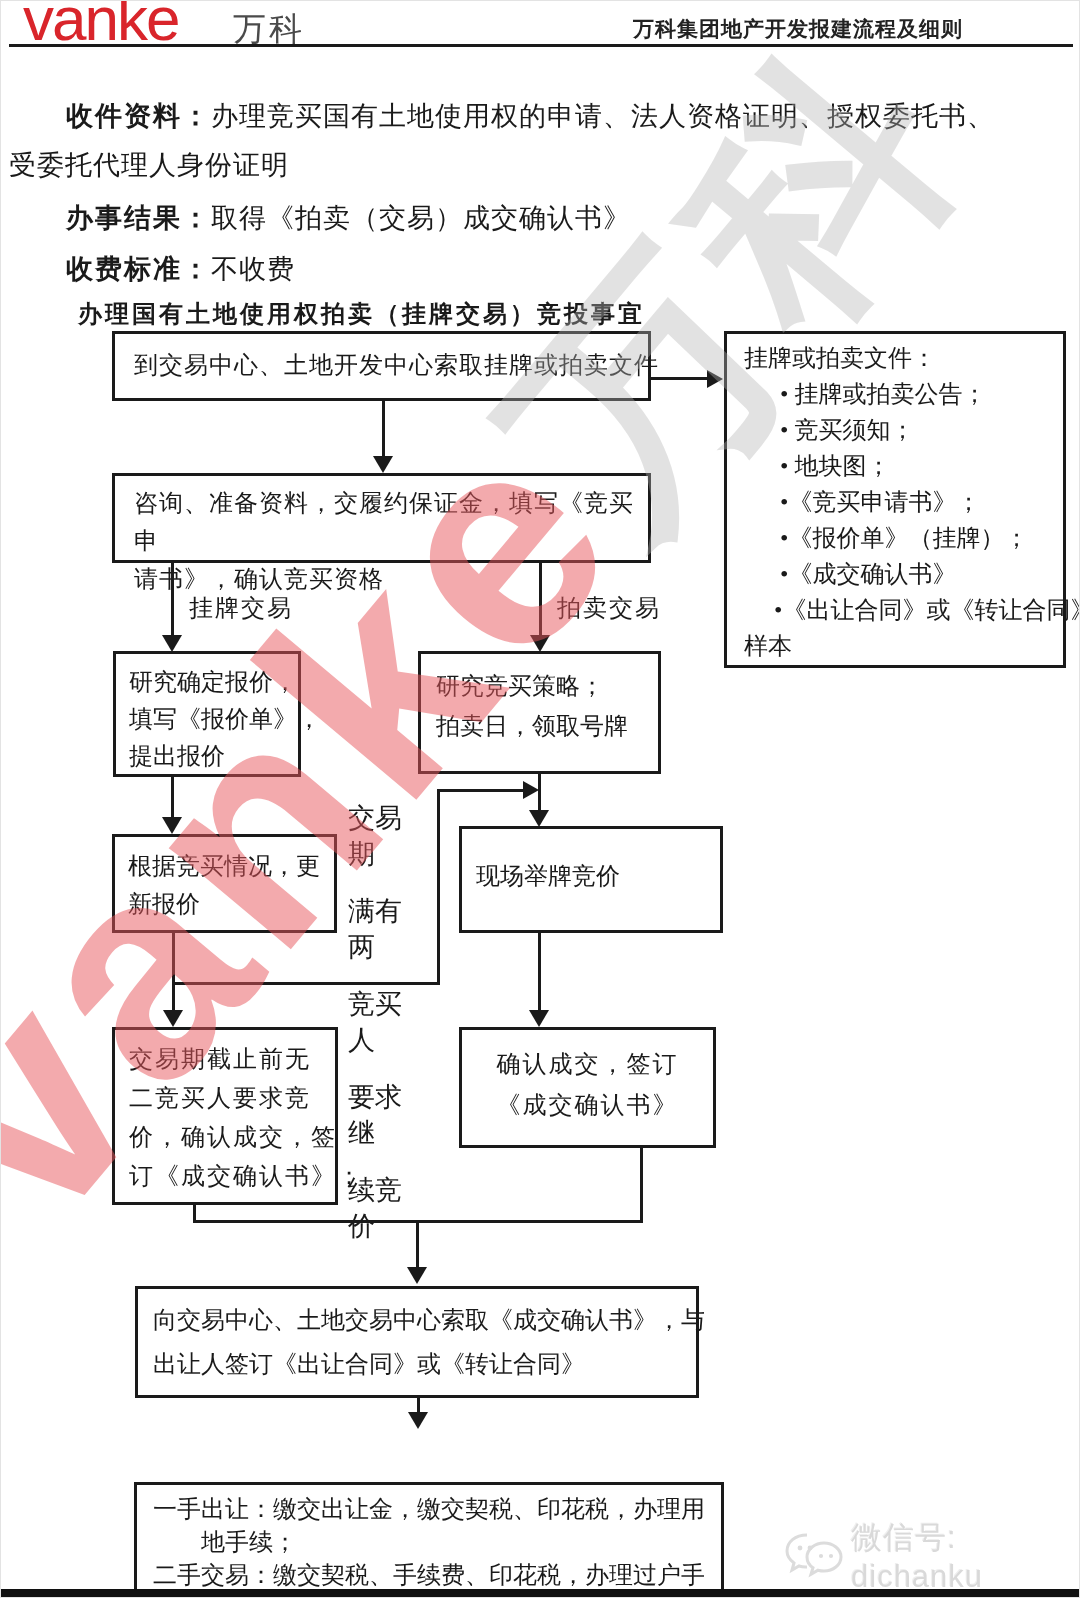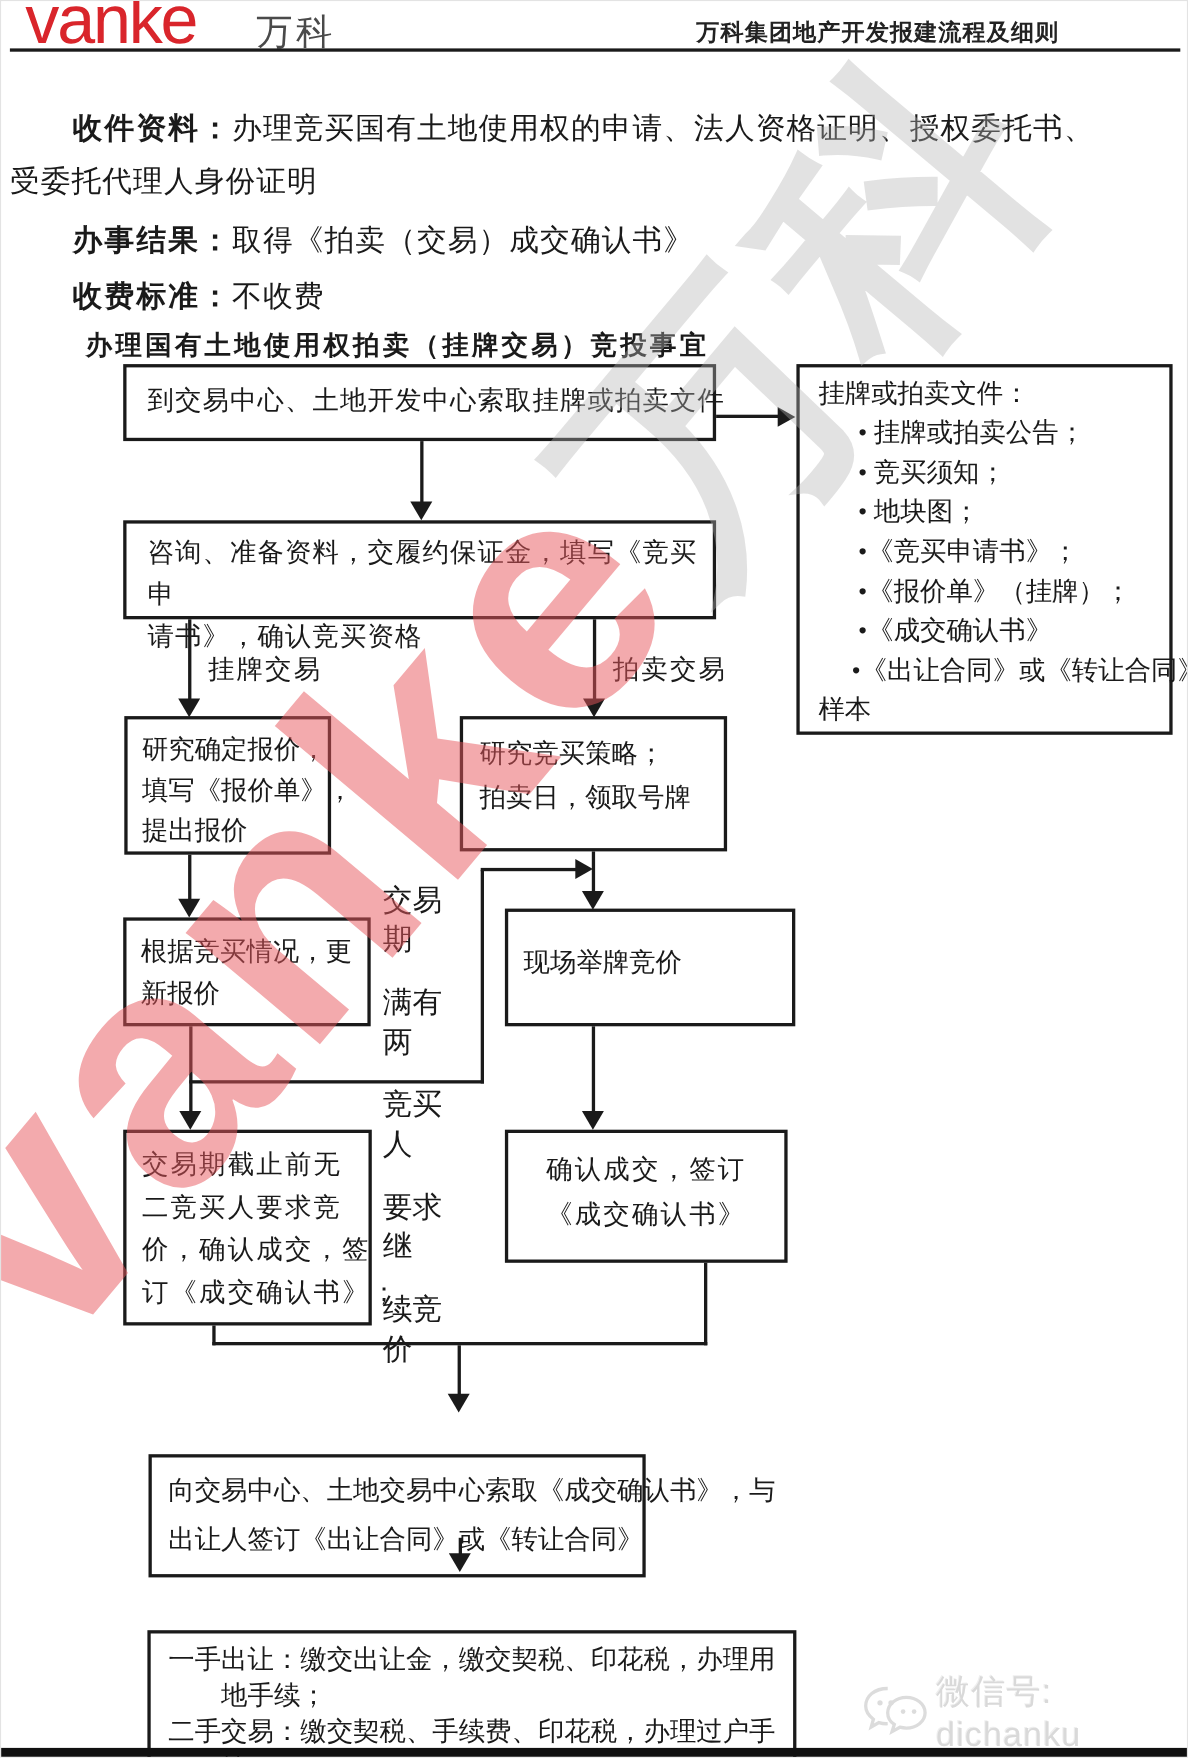--- a/index.html
+++ b/index.html
@@ -145,21 +145,21 @@
     <div>确认成交，签订</div>
     <div>《成交确认书》</div>
   </div>
 
   <div class="abs vline" style="left:192px;top:1204px;width:3px;height:18px;"></div>
   <div class="abs vline" style="left:639px;top:1147px;width:3px;height:75px;"></div>
   <div class="abs hline" style="left:192px;top:1219px;width:450px;height:3px;"></div>
   <div class="abs vline" style="left:415px;top:1222px;width:3px;height:45px;"></div>
   <div class="abs arr-d" style="left:406px;top:1266px;"></div>
 
-  <div class="abs fbox" style="left:134px;top:1285px;width:452px;height:112px;padding:9px 0 15px 15px;line-height:44px;white-space:nowrap;margin-top:36px;">
+  <div class="abs fbox" style="left:134px;top:1285px;width:564px;height:112px;padding:9px 0 15px 15px;line-height:44px;white-space:nowrap;">
     <div>向交易中心、土地交易中心索取《成交确认书》，与</div>
     <div>出让人签订《出让合同》或《转让合同》</div>
   </div>
 
   <div class="abs vline" style="left:416px;top:1397px;width:3px;height:16px;"></div>
   <div class="abs arr-d" style="left:407px;top:1411px;"></div>
 
   <div class="abs fbox" style="left:133px;top:1481px;width:590px;height:159px;padding:8px 0 0 16px;line-height:33px;white-space:nowrap;">
     <div>一手出让：缴交出让金，缴交契税、印花税，办理用</div>
     <div class="hang2">地手续；</div>

